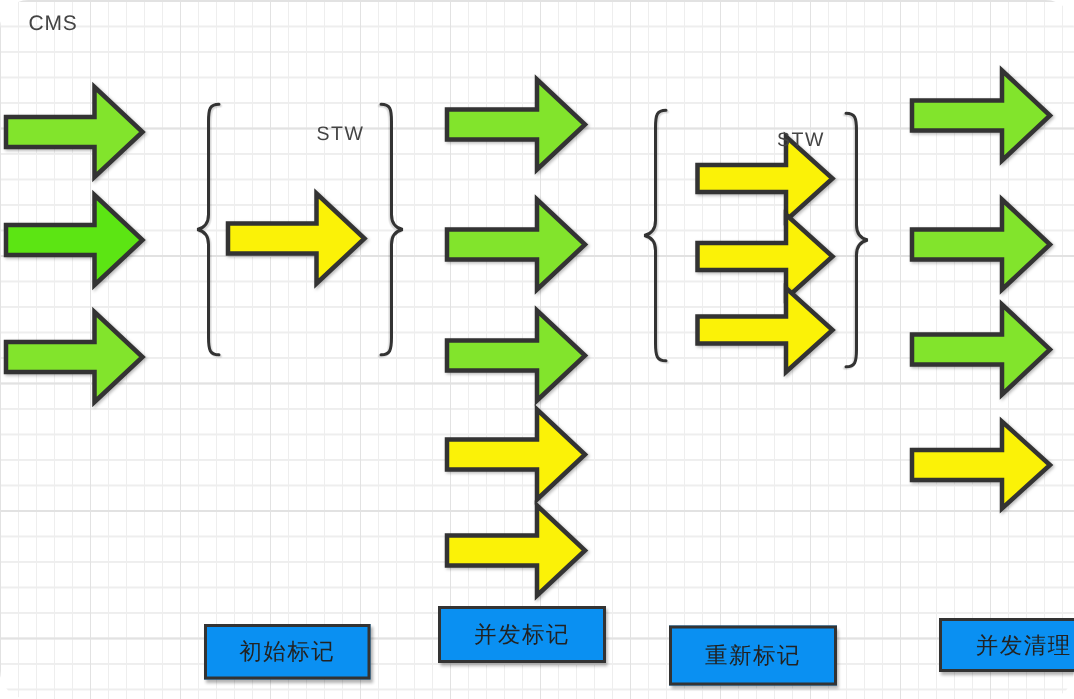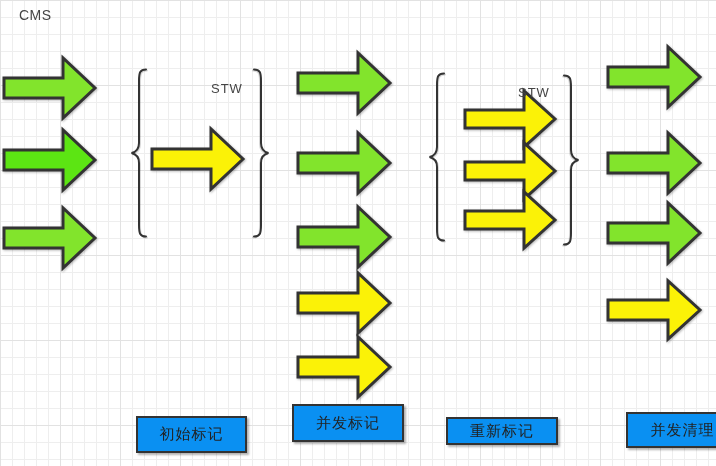--- a/index.html
+++ b/index.html
@@ -8,20 +8,21 @@
     position:relative;
     width:716px;height:466px;
     overflow:hidden;
     background-color:#ffffff;
     background-image:
       linear-gradient(to right, var(--grid-major,#e2e2e2) 1px, transparent 1px),
       linear-gradient(to bottom, var(--grid-major,#e2e2e2) 1px, transparent 1px),
       linear-gradient(to right, var(--grid-minor,#eeeeee) 1px, transparent 1px),
       linear-gradient(to bottom, var(--grid-minor,#eeeeee) 1px, transparent 1px);
     background-size:60px 85px, 60px 85px, 12px 17px, 12px 17px;
+    border-radius:19px;
   }
   .title{
     position:absolute;left:19px;top:7px;
     font-size:14px;color:var(--label-text,#444);
     letter-spacing:.5px;
   }
   .stw{
     position:absolute;
     font-size:13px;color:var(--label-text,#444);
     letter-spacing:1px;
@@ -104,16 +105,16 @@
       <svg class="brace-svg" width="18" height="170" viewBox="0 0 18 170" style="left: 428px; top: 72px;">
         <path d="M 16 1.5 C 10 1.5 9 4.5 9 13 L 9 75 C 9 81 6 84 1.5 85 C 6 86 9 89 9 95 L 9 157 C 9 165.5 10 168.5 16 168.5" fill="none" stroke="#333333" stroke-width="2" stroke-linecap="round"></path>
       </svg>
       <svg class="brace-svg" width="18" height="172" viewBox="0 0 18 172" style="left: 562px; top: 74px; transform: scaleX(-1);">
         <path d="M 16 1.5 C 10 1.5 9 4.5 9 13 L 9 76 C 9 82 6 85 1.5 86 C 6 87 9 90 9 96 L 9 159 C 9 167.5 10 170.5 16 170.5" fill="none" stroke="#333333" stroke-width="2" stroke-linecap="round"></path>
       </svg>
       <div class="stw" style="left: 180px; top: 81px;">STW</div>
       <div class="stw" style="left: 487px; top: 85px;">STW</div>
       <div class="phase" style="left: 136px; top: 416px; width: 111px; height: 37px;">初始标记</div>
       <div class="phase" style="left: 292px; top: 404px; width: 112px; height: 38px;">并发标记</div>
-      <div class="phase" style="left: 446px; top: 417px; width: 112px; height: 28px;">重新标记</div>
+      <div class="phase" style="left: 446px; top: 417px; width: 112px; height: 40px;">重新标记</div>
       <div class="phase" style="left: 597px; top: 412px; width: 113px; height: 36px; margin-left: 29px;">并发清理</div>
     </div>
 </div>
 
 </body></html>

